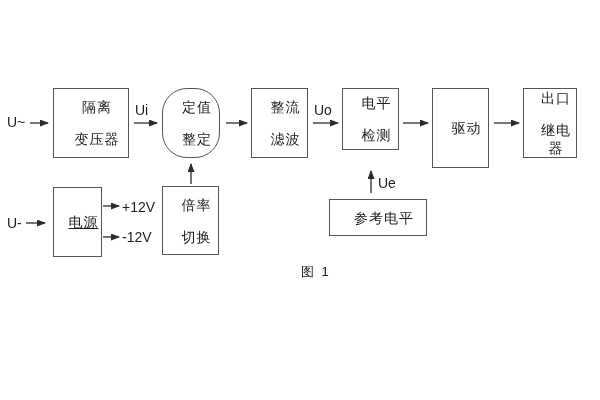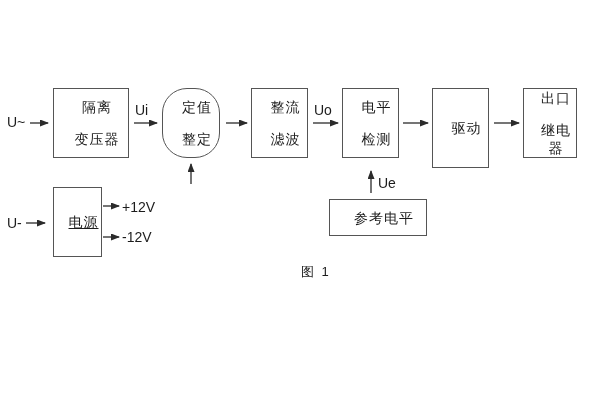--- a/index.html
+++ b/index.html
@@ -23,21 +23,21 @@
     gap:14px;
     font-size:14px;line-height:18px;
     letter-spacing:1px;
     box-sizing:border-box;
     text-align:center;
     padding-left:12px;
   }
   .b1{left:53px;top:88px;width:76px;height:70px;}
   .b2{left:162px;top:88px;width:58px;height:70px;border-radius:25px;}
   .b3{left:251px;top:88px;width:57px;height:70px;}
-  .b4{left:342px;top:88px;width:57px;height:70px;justify-content:center;}
+  .b4{left:342px;top:88px;width:57px;height:62px;justify-content:center;}
   .b5{left:432px;top:88px;width:57px;height:80px;}
   .b6{left:523px;top:88px;width:54px;height:70px;}
   .b7{left:53px;top:187px;width:49px;height:70px;text-decoration:underline;}
   .b8{left:162px;top:186px;width:57px;height:69px;}
   .b9{left:329px;top:199px;width:98px;height:37px;}
   .lbl{
     position:absolute;
     font-size:14px;line-height:16px;
     white-space:nowrap;
   }
@@ -103,20 +103,24 @@
 
   <div class="box b6">
     <span>出口</span>
     <span>继电器</span>
   </div>
 
   <div class="box b7">
     <span>电源</span>
   </div>
 
+  <div class="box b8">
+    <span>倍率</span>
+    <span>切换</span>
+  </div>
 
   <div class="box b9">
     <span>参考电平</span>
   </div>
 
   <div class="lbl lbl-uac">U~</div>
   <div class="lbl lbl-ui">Ui</div>
   <div class="lbl lbl-uo">Uo</div>
   <div class="lbl lbl-ue">Ue</div>
   <div class="lbl lbl-p12">+12V</div>

